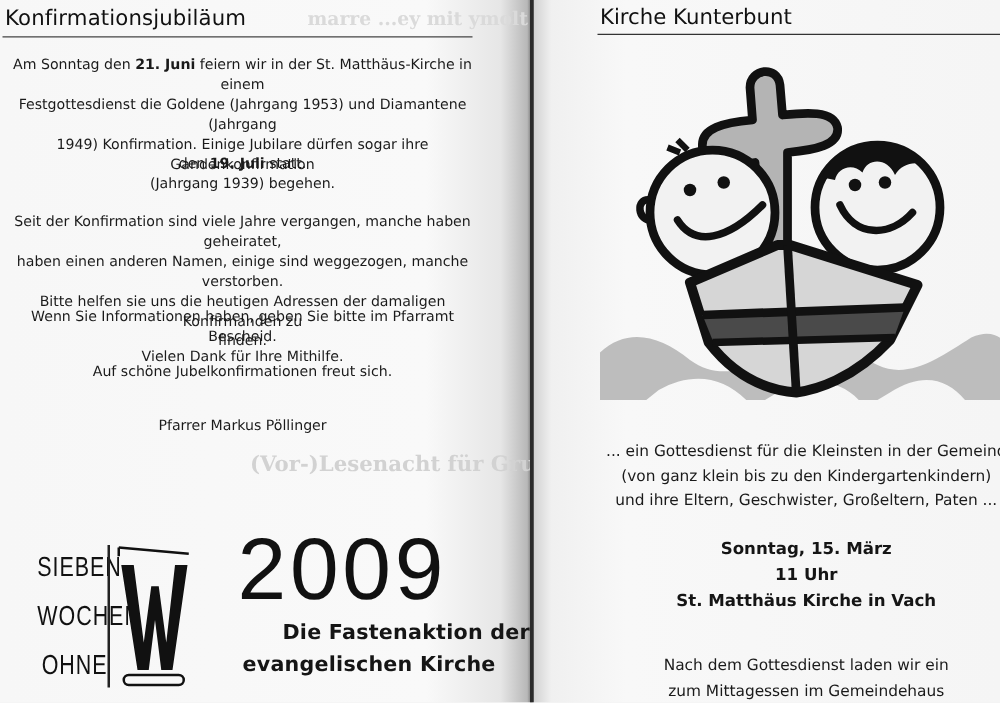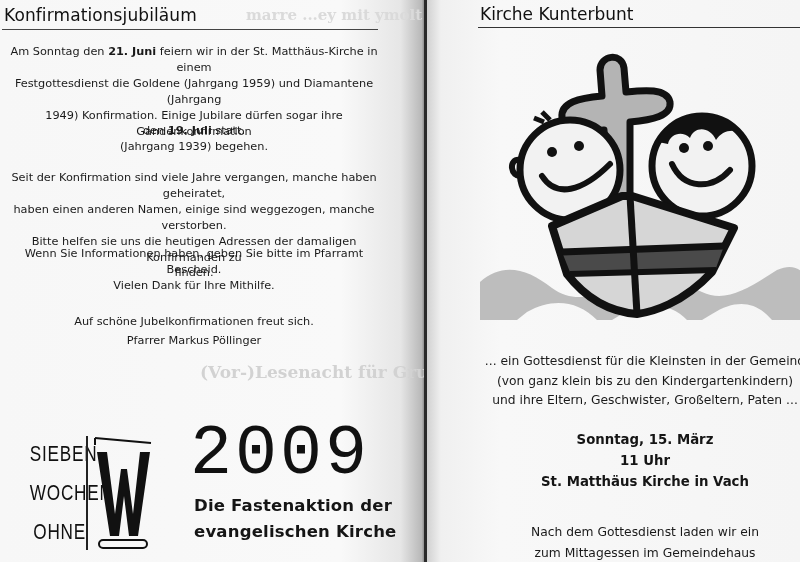--- a/index.html
+++ b/index.html
@@ -16,21 +16,21 @@
     
     .l-title { position: absolute; left: 4px; top: 5px; font-size: 17px; color: #111; letter-spacing: 0.1px; }
     .l-rule { position: absolute; left: 2px; top: 29px; width: 376px; height: 1px; background: #444; }
     .para { position: absolute; left: 4px; font-size: 11.3px; line-height: 15.9px; color: #1a1a1a; width: 380px; text-align: center; }
     .para b { font-weight: bold; }
 
     
     .logo-words { position: absolute; left: 14px; top: 434px; width: 72px; font-family: "Liberation Sans", sans-serif; font-size: 22px; line-height: 39px; letter-spacing: 1px; text-align: right; transform: scaleX(0.78); transform-origin: right top; color: #111; }
     .logo-bar { position: absolute; left: 86px; top: 436px; width: 1.5px; height: 114px; background: #222; }
     .logo-w { position: absolute; left: 93px; top: 434px; width: 60px; height: 118px; }
-    .year { position: absolute; left: 190px; top: 420px; font-family: Liberation Mono, monospace; font-size: 70px; line-height: 70px; letter-spacing: 3px; color: #111; font-weight: normal; }
+    .year { position: absolute; left: 190px; top: 420px; font-family: Liberation Sans, sans-serif; font-size: 70px; line-height: 70px; letter-spacing: 3px; color: #111; font-weight: normal; }
     .fasten-line { position: absolute; left: 194px; font-size: 16.5px; font-weight: bold; color: #151515; letter-spacing: 0.2px; }
 
     
     .r-title { position: absolute; left: 54px; top: 4px; font-size: 17px; color: #111; }
     .r-rule { position: absolute; left: 52px; top: 27px; width: 322px; height: 1px; background: #333; }
     .illus { position: absolute; left: 46px; top: 30px; width: 330px; height: 290px; }
     .center-text { position: absolute; left: 54px; width: 330px; text-align: center; font-size: 12.3px; line-height: 19.5px; color: #1a1a1a; white-space: nowrap; }
     .center-bold { font-weight: bold; font-size: 13.3px; line-height: 21px; color: #151515; }
   </style>
 </head>
@@ -38,58 +38,58 @@
 
 <div class="page page-left">
   <div class="bleed" style="left:246px;top:6px;font-size:15px;color:#dadada;">marre  ...ey mit ymolt</div>
   <div class="bleed" style="left:200px;top:362px;font-size:17px;color:#d2d2d2;">(Vor-)Lesenacht für Grundschulkinder</div>
 
   <div class="l-title">Konfirmationsjubiläum</div>
   <div class="l-rule"></div>
 
   <div class="para" style="top:44px;">
     <div><span>Am Sonntag den </span><b>21. Juni</b><span> feiern wir in der St. Matthäus-Kirche in einem</span></div>
-    <div>Festgottesdienst die Goldene (Jahrgang 1959) und Diamantene (Jahrgang</div>
+    <div>Festgottesdienst die Goldene (Jahrgang 1953) und Diamantene (Jahrgang</div>
     <div>1949) Konfirmation. Einige Jubilare dürfen sogar ihre Gandenkonfirmation</div>
     <div>(Jahrgang 1939) begehen.</div>
   </div>
 
   <div class="para" style="top:123px;">
     <div><span>den </span><b>19. Juli</b><span> statt.</span></div>
   </div>
 
   <div class="para" style="top:170px;">
     <div>Seit der Konfirmation sind viele Jahre vergangen, manche haben geheiratet,</div>
     <div>haben einen anderen Namen, einige sind weggezogen, manche verstorben.</div>
     <div>Bitte helfen sie uns die heutigen Adressen der damaligen Konfirmanden zu</div>
     <div>finden.</div>
   </div>
 
   <div class="para" style="top:246px;">
     <div>Wenn Sie Informationen haben, geben Sie bitte im Pfarramt Bescheid.</div>
     <div>Vielen Dank für Ihre Mithilfe.</div>
   </div>
 
-  <div class="para" style="top:290px;margin-top:24px;">Auf schöne Jubelkonfirmationen freut sich.</div>
+  <div class="para" style="top:290px;">Auf schöne Jubelkonfirmationen freut sich.</div>
   <div class="para" style="top:321px;margin-top:12px;">Pfarrer Markus Pöllinger</div>
 
   <div class="logo-words">
     <div>SIEBEN</div>
     <div>WOCHEN</div>
     <div>OHNE</div>
   </div>
   <div class="logo-bar"></div>
   <svg class="logo-w" viewBox="0 0 60 118">
     <line x1="2" y1="4" x2="58" y2="9" stroke="#111" stroke-width="2"></line>
     <line x1="2" y1="4" x2="2" y2="11" stroke="#111" stroke-width="2"></line>
     <path d="M4 18 L14 18 L22 80 L28 35 L34 35 L40 80 L47 18 L57 18 L45 102 L36 102 L31 62 L26 102 L17 102 Z" fill="#111"></path>
     <rect x="6" y="106" width="48" height="8" rx="4" ry="4" fill="none" stroke="#111" stroke-width="2"></rect>
   </svg>
   <div class="year">2009</div>
-  <div class="fasten-line" style="top:496px;">Die Fastenaktion der</div>
+  <div class="fasten-line" style="top:496px;margin-left:32px;">Die Fastenaktion der</div>
   <div class="fasten-line" style="top:522px;">evangelischen Kirche</div>
 </div>
 
 <div class="page page-right">
   <div class="r-title">Kirche Kunterbunt</div>
   <div class="r-rule"></div>
 
   <svg class="illus" viewBox="0 0 330 290">
 
     <path d="M8 252 C 30 232, 55 238, 80 258 C 105 276, 130 264, 155 250 C 180 236, 205 250, 230 262 C 255 274, 280 256, 305 240 C 318 234, 326 238, 330 242 L330 290 L 300 290 C 285 272, 265 268, 240 284 L 230 290 L 215 290 C 200 274, 175 270, 150 284 L 140 290 L 125 290 C 105 270, 80 268, 55 282 L 45 290 L 8 290 Z" fill="#bdbdbd"></path>

